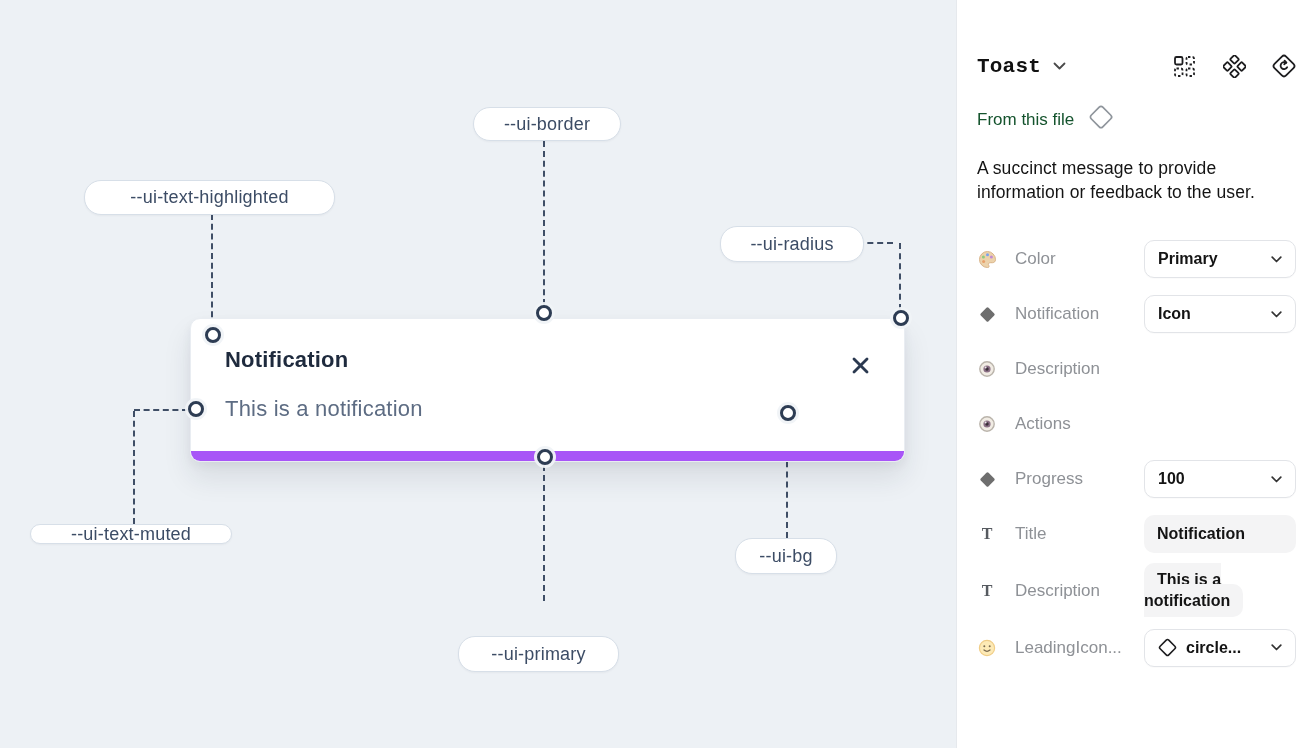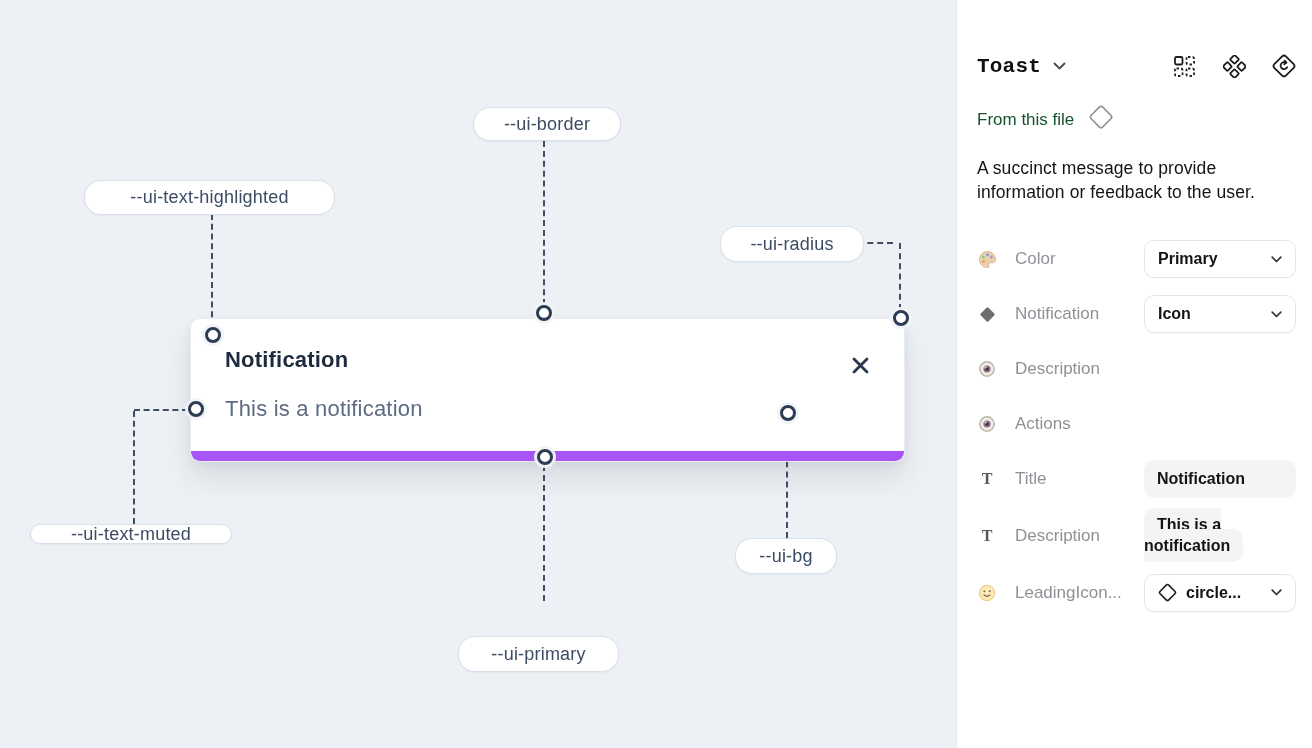--- a/index.html
+++ b/index.html
@@ -283,20 +283,38 @@
               <circle cx="7.6" cy="7.4" r="1" fill="#fff" opacity=".85"></circle>
             </svg>
           </span>
           <span>Actions</span>
         </span>
         <span class="control">
           <span class="toggle" style="background: rgb(24, 160, 251);"><span class="knob"></span></span>
         </span>
       </div>
 
+      <div class="prop-row">
+        <span class="prop-label">
+          <span class="ico">
+              <span class="diamond-solid"></span>
+            </span>
+          <span>Progress</span>
+        </span>
+        <span class="control">
+          <span class="dropdown">
+            <span>100</span>
+            <span class="chev">
+              <svg width="11" height="7" viewBox="0 0 11 7">
+                  <polyline points="1.2,1.2 5.5,5.5 9.8,1.2" fill="none" stroke="#333" stroke-width="1.7" stroke-linecap="round" stroke-linejoin="round"></polyline>
+                </svg>
+            </span>
+          </span>
+        </span>
+      </div>
 
       <div class="prop-row">
         <span class="prop-label">
           <span class="ico">
               <span class="t-glyph">T</span>
             </span>
           <span>Title</span>
         </span>
         <span class="control">
           <span class="textfield single">Notification</span>

